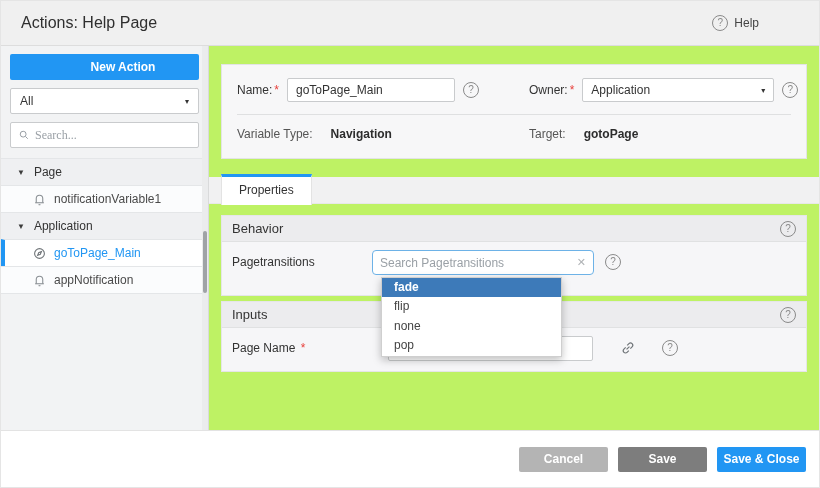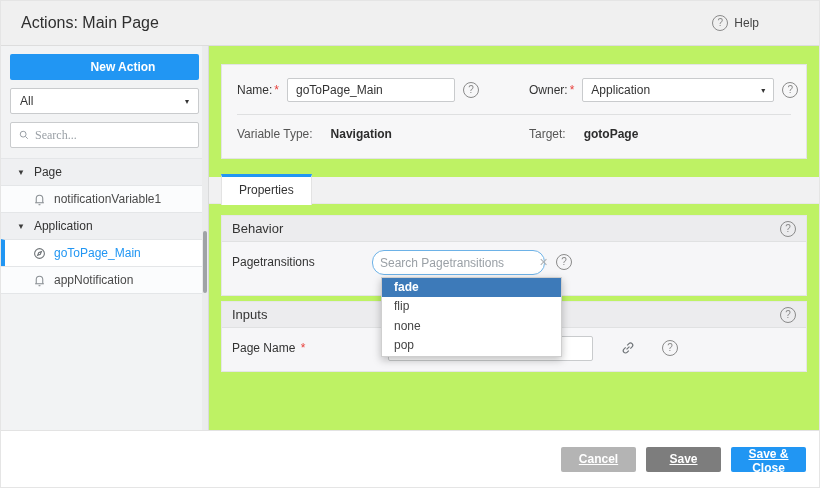--- a/index.html
+++ b/index.html
@@ -78,54 +78,54 @@
   .panel-header { height:26px; background:#ececee; border-bottom:1px solid #e0e1e2; display:flex;
                   align-items:center; padding:0 10px; font-size:13px; color:#333; }
   .panel-header .qicon { margin-left:auto; cursor:pointer; }
   .panel-body { background:#f6f6f8; display:flex; align-items:flex-start; padding:8px 10px; }
   .panel.behavior { top:169px; }
   .panel.behavior .panel-body { height:53px; }
   .panel.inputs { top:255px; }
   .panel.inputs .panel-body { height:43px;gap:16px; }
   .field-label { flex:0 0 140px; line-height:25px; color:#333; }
 
-  .search-field { width:173px; height:25px; background:#fff; border:1px solid #6db2e7; border-radius:12px;
+  .search-field { width:222px; height:25px; background:#fff; border:1px solid #6db2e7; border-radius:4px;
                   display:flex; align-items:center; padding:0 7px; }
   .search-field input { border:none; outline:none; flex:1; font-size:12px; color:#555; background:transparent;
                         font-family:"Liberation Sans", sans-serif; }
   .search-field input::placeholder { color:#9aa0a6; }
   .clear-x { color:#b0b3b6; font-size:11px; cursor:pointer; margin-left:4px; }
   .after-icon { margin-left:11px; margin-top:4px; }
 
   .plain-field { width:205px; height:25px; background:#fff; border:1px solid #c9cbcd; border-radius:2px;
                  font-size:12px; padding:0 8px; font-family:"Liberation Sans", sans-serif; outline:none; }
   .link-icon { margin-left:12px; margin-top:5px; cursor:pointer; }
 
   .dropdown { position:absolute; left:172px; top:231px; width:181px; background:#fff;
               border:1px solid #cfcfcf; box-shadow:0 3px 8px rgba(0,0,0,0.25); z-index:5; }
   .option { height:19.4px; line-height:19.4px; padding-left:12px; color:#444; cursor:pointer; }
   .option.selected { background:#3d7ab9; color:#fff; font-weight:bold; }
 
   
   .footer { position:absolute; left:0; right:0; bottom:0; height:57px; background:#fff;
             border-top:1px solid #e3e3e3; display:flex; align-items:center; justify-content:flex-end;
             gap:10px; padding-right:13px; }
-  .btn { width:75px; height:25px; border:none; border-radius:2px; color:#fff; font-size:12px; font-weight:bold;
-         cursor:pointer; font-family:"Liberation Sans", sans-serif;text-decoration:underline; }
+  .btn { width:89px; height:25px; border:none; border-radius:2px; color:#fff; font-size:12px; font-weight:bold;
+         cursor:pointer; font-family:"Liberation Sans", sans-serif; }
   .btn.cancel { background:#b4b4b4; }
   .btn.save { background:#7d7d7d; }
   .btn.saveclose { background:#2196f3; }
 </style>
 </head>
 <body>
 
 <div class="app">
 
   <div class="topbar">
-    <span class="title">Actions: Main Page</span>
+    <span class="title">Actions: Help Page</span>
     <span class="help-group">
       <span class="qicon">?</span>
       <span class="help-label">Help</span>
     </span>
   </div>
 
   <div class="body">
 
     <aside class="sidebar">
       <div class="side-controls">

